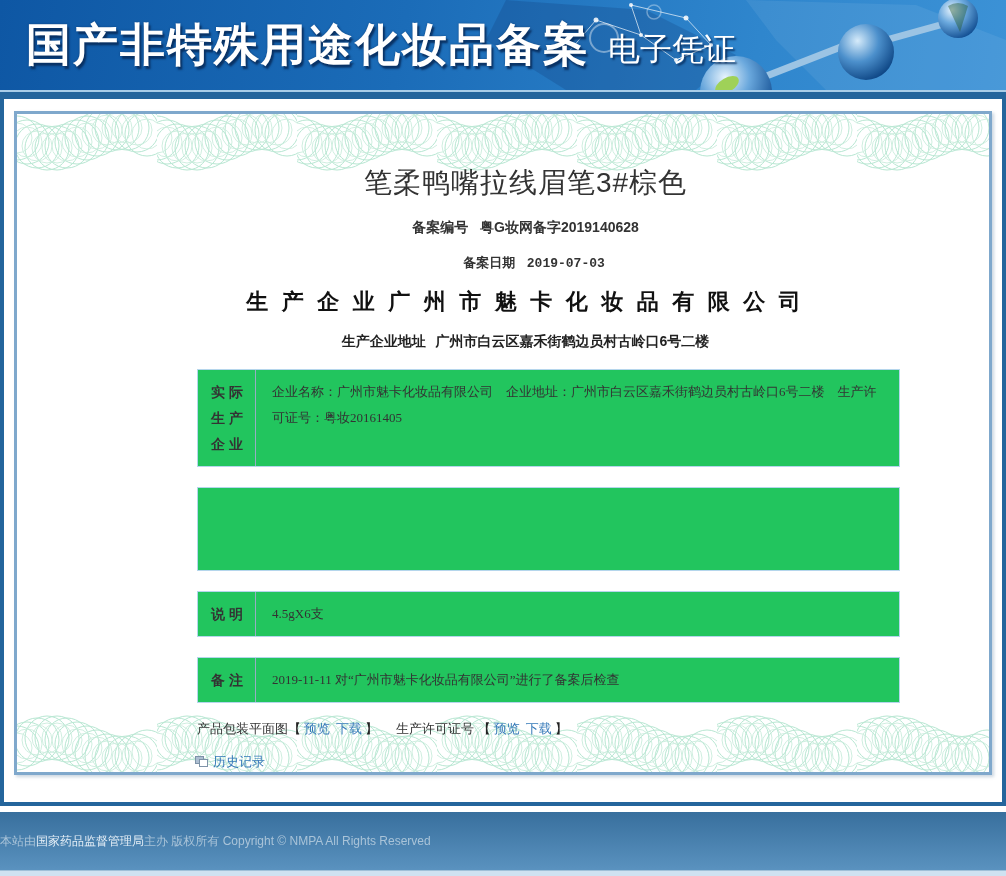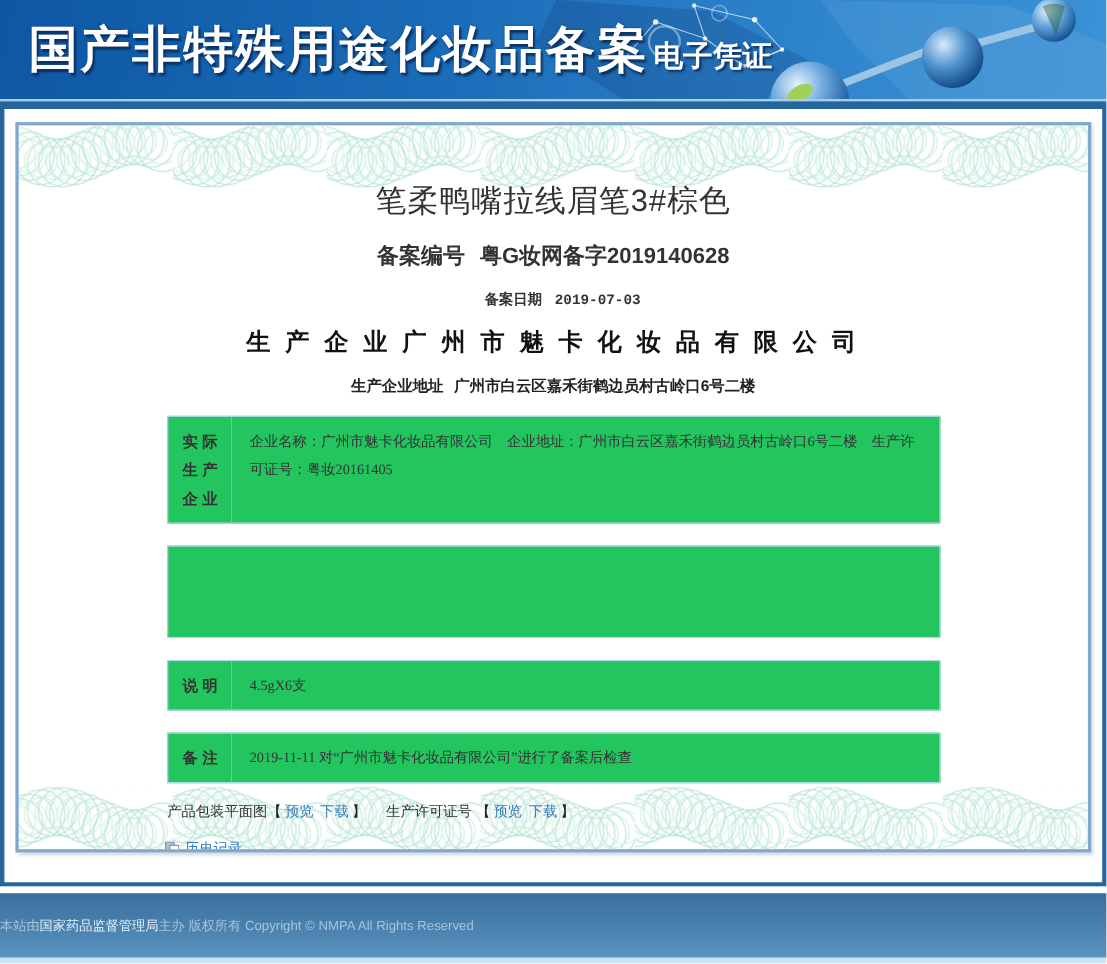--- a/index.html
+++ b/index.html
@@ -7,42 +7,42 @@
               font-family:"Liberation Sans", sans-serif; }
 
   
   .banner { position:relative; width:1006px; height:90px; overflow:hidden;
             background:linear-gradient(100deg,#0e57a4 0%,#1b6cb8 40%,#2f86cd 75%,#3c92d6 100%); }
   .banner-art { position:absolute; right:0; top:0; }
   .banner-text { position:absolute; left:26px; top:50%; transform:translateY(-50%);
                  color:#fff; white-space:nowrap; z-index:3; }
   .banner-title { font-size:45px; font-weight:bold; letter-spacing:2px;
                   text-shadow:2px 3px 2px rgba(8,44,92,.9), 0 0 2px rgba(8,44,92,.6); }
-  .banner-sub { font-size:27px; font-weight:bold; margin-left:4px;
+  .banner-sub { font-size:32px; font-weight:normal; margin-left:18px;
                 text-shadow:2px 2px 2px rgba(8,44,92,.9); }
 
   .top-light-line { width:1006px; height:2px; background:#a9cde8; }
 
   
   .frame { width:1006px; height:714px; border:solid #24659c; border-width:7px 4px 4px 4px;
            background:#fff; padding:12px 10px 27px 10px; }
 
   .certificate { position:relative; width:978px; height:664px;
                  border:3px solid #7fa8cc; background:#fff;
                  box-shadow:2px 2px 3px rgba(110,140,170,.35); overflow:hidden; }
 
   .guilloche { position:absolute; left:0; width:100%; height:58px; z-index:1; pointer-events:none; }
   .guilloche.top { top:0; }
   .guilloche.bottom { bottom:0; transform:scaleY(-1); }
 
-  .cert-content { position:relative; z-index:2; }
+  .cert-content { position:relative; z-index:2;padding-left:45px; }
 
   .cert-title { margin-top:50px; text-align:center; font-size:28px; color:#333; letter-spacing:1px; }
 
-  .meta-line { text-align:center; font-size:20px; color:#333; font-weight:bold; margin-top:17px; }
+  .meta-line { text-align:center; font-size:14px; color:#333; font-weight:bold; margin-top:17px; }
   .meta-line .val { font-weight:bold; margin-left:8px; }
   .date-line { font-size:13px; margin-top:17px;margin-left:17px; }
   .date-line .val { font-family:"Liberation Mono", monospace; font-weight:bold; }
 
   .mfr-line { text-align:center; margin-top:15px; font-size:22px; font-weight:bold;
               color:#111; font-family:"Liberation Serif", serif; letter-spacing:4px; }
   .addr-line { text-align:center; margin-top:16px; font-size:14px; font-weight:bold; color:#222; }
   .addr-line .val { font-weight:bold; margin-left:6px; }
 
   

